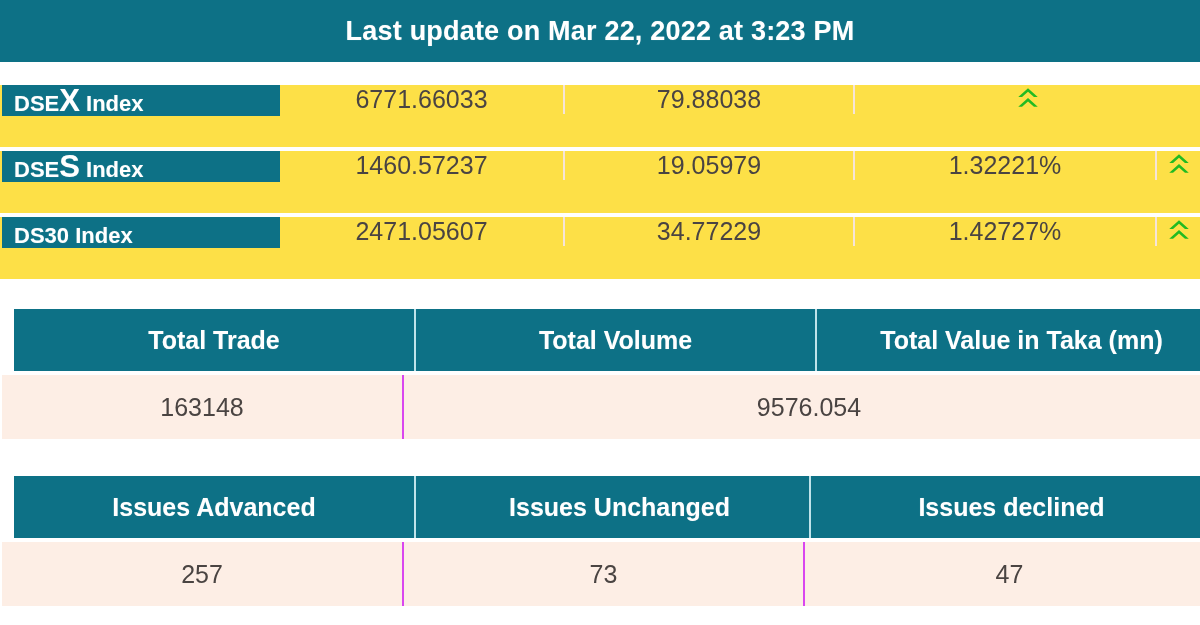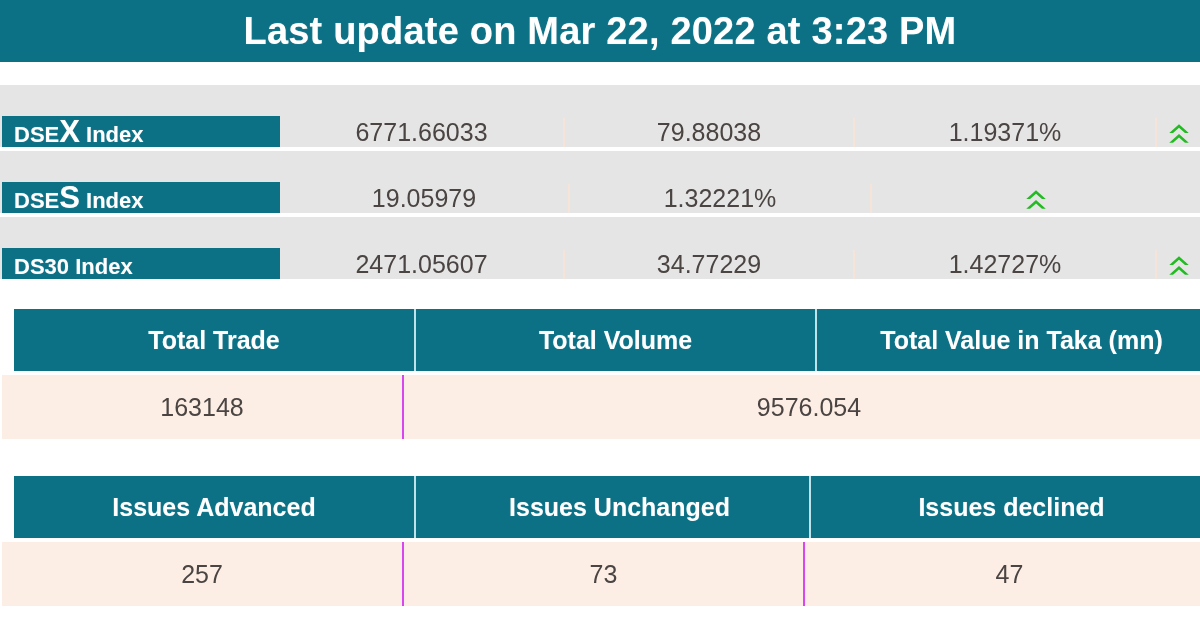--- a/index.html
+++ b/index.html
@@ -29,41 +29,41 @@
     top: 0;
     width: 1200px;
     height: 62px;
     background: #0d7186;
     display: flex;
     align-items: center;
     justify-content: center;
   }
   .header-title {
     color: #ffffff;
-    font-size: 38px;
+    font-size: 27px;
     font-weight: bold;
     letter-spacing: 0.2px;
     white-space: nowrap;
     text-shadow: 0 0 1px rgba(255,255,255,0.35);
   }
 
   
   .index-table {
     position: absolute;
     left: 0;
     top: 85px;
     width: 1200px;
   }
   .index-row {
     position: relative;
     height: 62px;
-    background: #e5e5e5;
+    background: #fde047;
     margin-bottom: 4px;
     display: flex;
-    align-items: flex-end;
+    align-items: flex-start;
   }
   .index-row:last-child { margin-bottom: 0; }
 
   .index-label-cell {
     width: 278px;
     min-width: 278px;
     background: #0d7186;
     display: flex;
     align-items: center;
     padding-left: 12px;
@@ -174,33 +174,33 @@
   </div>
 
   <div class="index-table">
 
     <div class="index-row">
       <div class="index-label-cell">
         <div class="index-label"><span>DSE</span><span class="big">X</span><span> Index</span></div>
       </div>
       <div class="index-val-cell col-value">6771.66033</div>
       <div class="index-val-cell col-change">79.88038</div>
-      <div class="index-val-cell col-pct">1.19371%</div>
       <div class="index-val-cell col-arrow">
         <svg class="arrow-icon" viewBox="0 0 24 24">
           <path d="M12 3 L21 11 L17.5 11 L12 6.2 L6.5 11 L3 11 Z" fill="#22bb22"></path>
           <path d="M12 12 L21 20 L17.5 20 L12 15.2 L6.5 20 L3 20 Z" fill="#22bb22"></path>
         </svg>
       </div>
     </div>
 
     <div class="index-row">
       <div class="index-label-cell">
         <div class="index-label"><span>DSE</span><span class="big">S</span><span> Index</span></div>
       </div>
+      <div class="index-val-cell col-value">1460.57237</div>
       <div class="index-val-cell col-change">19.05979</div>
       <div class="index-val-cell col-pct">1.32221%</div>
       <div class="index-val-cell col-arrow">
         <svg class="arrow-icon" viewBox="0 0 24 24">
           <path d="M12 3 L21 11 L17.5 11 L12 6.2 L6.5 11 L3 11 Z" fill="#22bb22"></path>
           <path d="M12 12 L21 20 L17.5 20 L12 15.2 L6.5 20 L3 20 Z" fill="#22bb22"></path>
         </svg>
       </div>
     </div>
 

